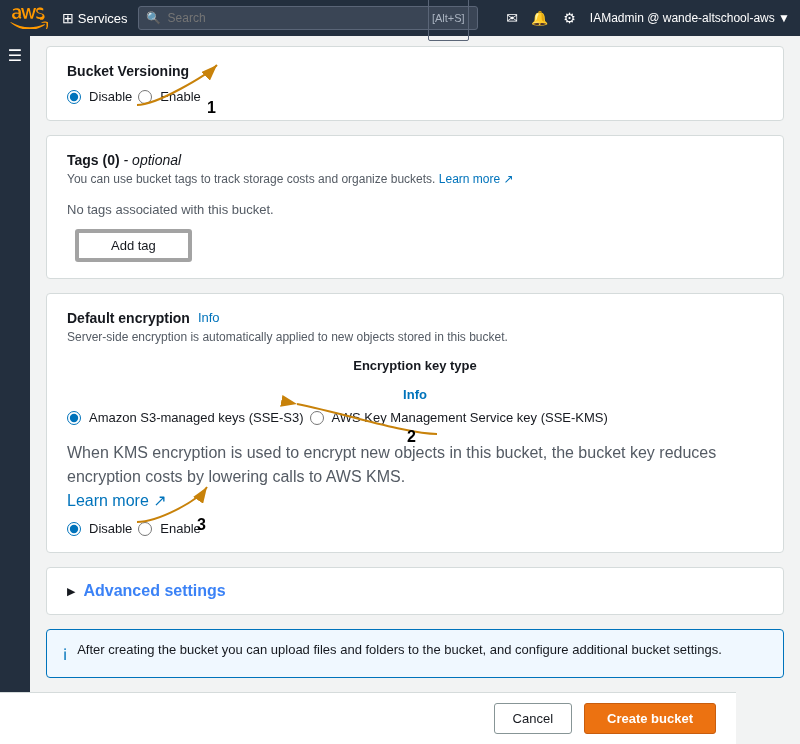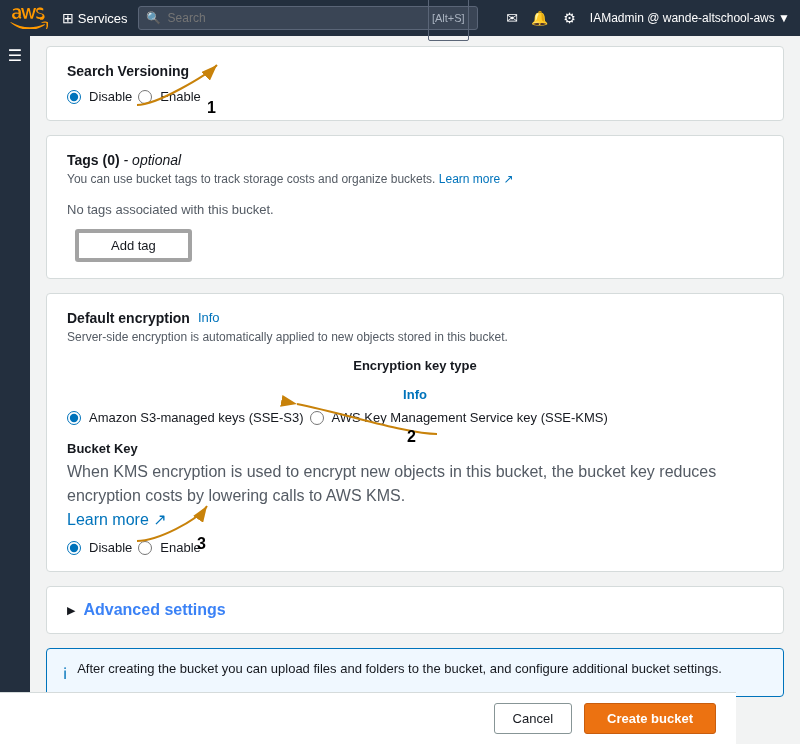--- a/index.html
+++ b/index.html
@@ -337,21 +337,21 @@
   </div>
 </nav>
 
 <div class="sidebar">
   <span class="sidebar-menu-icon">☰</span>
 </div>
 
 <div class="main-content">
 
   <div class="section-card" style="position:relative;">
-    <div class="section-title">Search Versioning</div>
+    <div class="section-title">Bucket Versioning</div>
     <div class="radio-group">
       <label class="radio-item">
         <input type="radio" name="versioning" checked="" style="">
         <span>Disable</span>
       </label>
       <label class="radio-item">
         <input type="radio" name="versioning" style="">
         <span>Enable</span>
       </label>
     </div>
@@ -412,21 +412,20 @@
       <defs>
         <marker id="arrowhead2" markerWidth="8" markerHeight="6" refX="0" refY="3" orient="auto">
           <polygon points="8 0, 0 3, 8 6" fill="#c8820a"></polygon>
         </marker>
       </defs>
       <path d="M 190 50 C 160 50 100 30 50 20" stroke="#c8820a" stroke-width="2" fill="none" marker-end="url(#arrowhead2)"></path>
       <text x="160" y="58" fill="#000" font-size="16" font-weight="bold">2</text>
     </svg>
 
     <div class="bucket-key-section">
-      <div class="bucket-key-label">Bucket Key</div>
       <div class="bucket-key-desc">
         <span>When KMS encryption is used to encrypt new objects in this bucket, the bucket key reduces encryption costs by lowering calls to AWS KMS.</span>
         <br>
         <a class="learn-more">
           <span>Learn more</span>
           <span> ↗</span>
         </a>
       </div>
       <div class="radio-group">
         <label class="radio-item">

